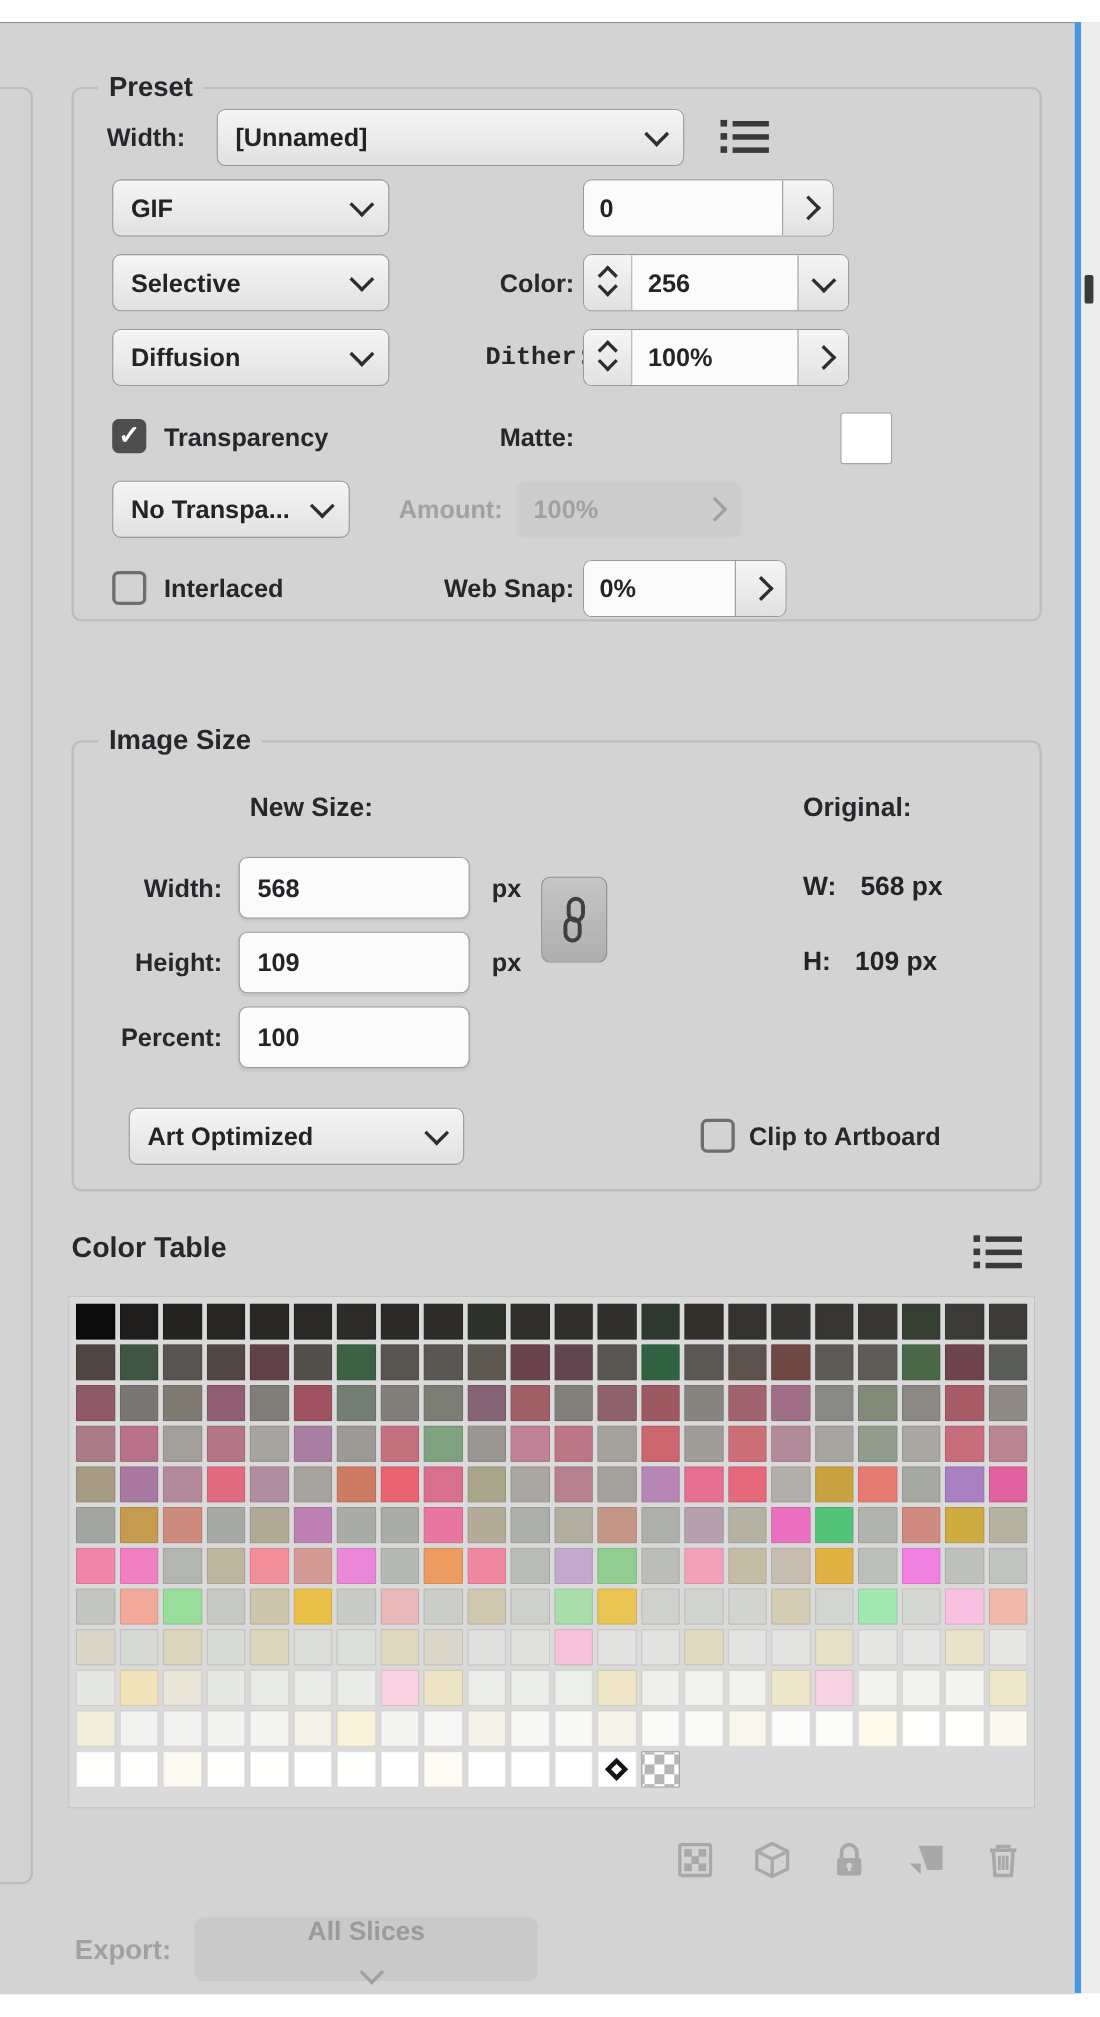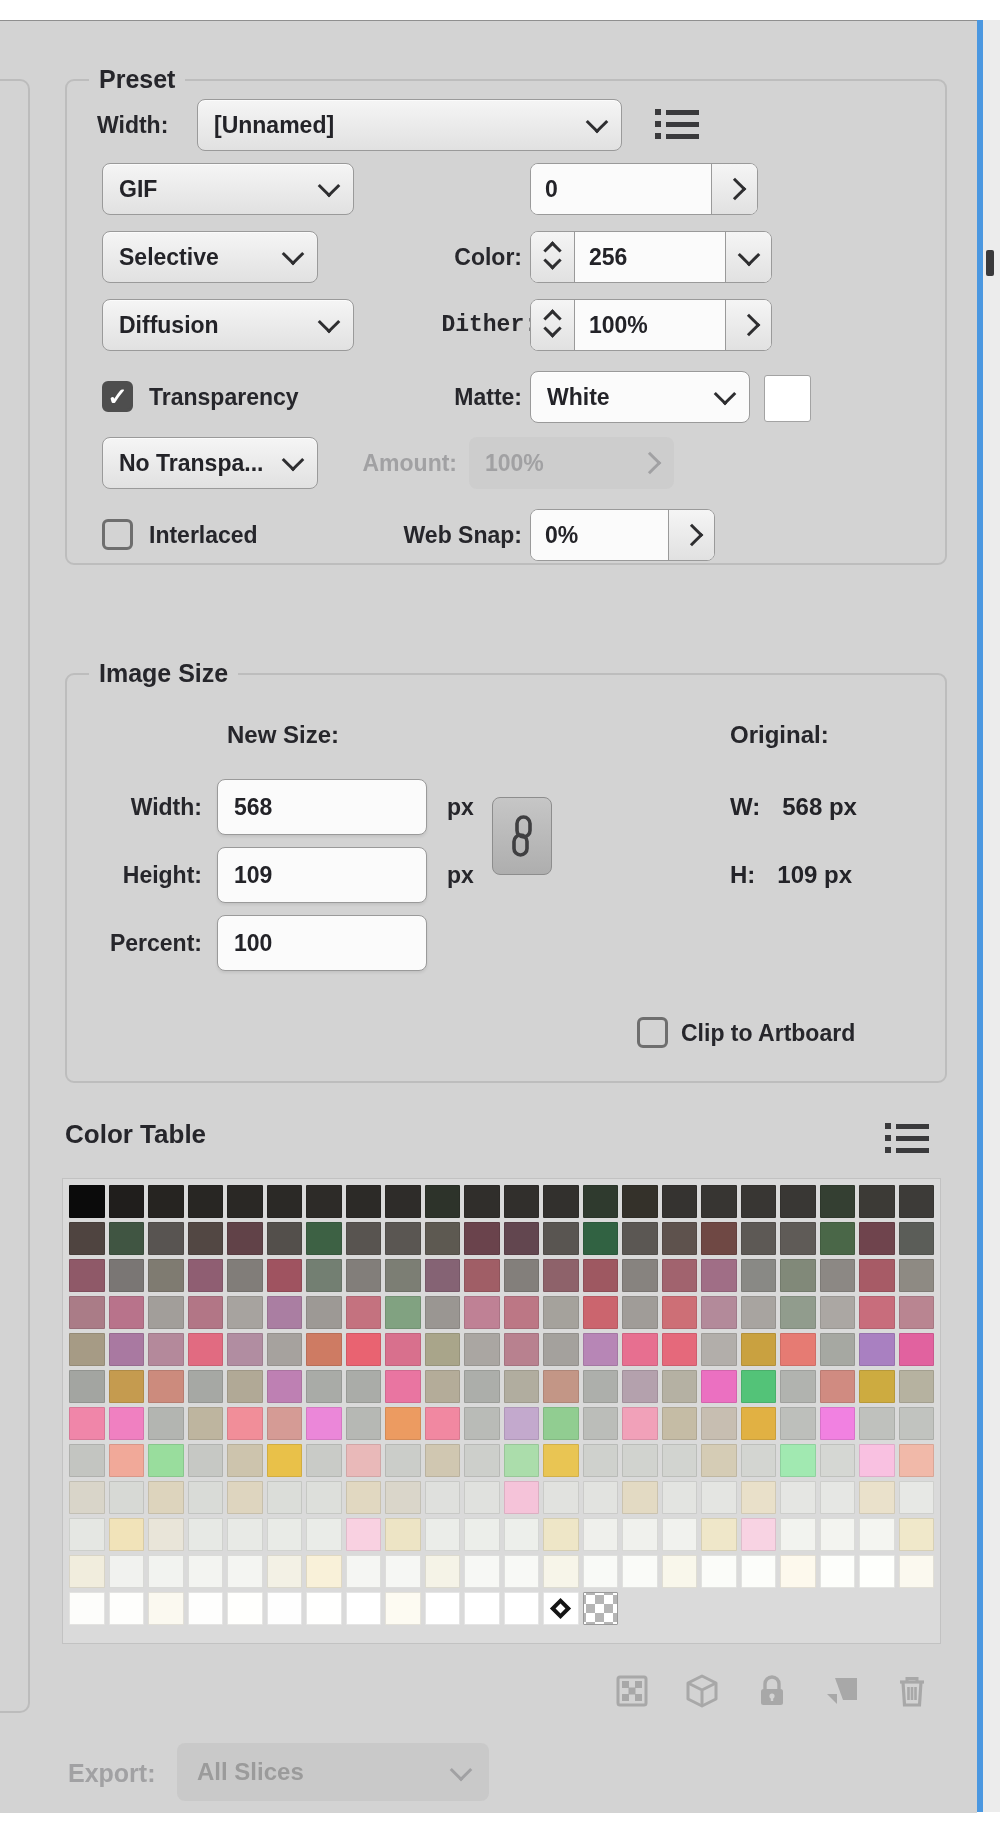--- a/index.html
+++ b/index.html
@@ -84,21 +84,21 @@
       background-size:18px 18px;background-position:2px 2px;}
   .sw.diamond{background:#fff;display:flex;align-items:center;justify-content:center;}
   .sw.diamond .dia{width:7px;height:7px;border:4px solid #141414;background:#fff;transform:rotate(45deg);}
 
   .action-icons{position:absolute;left:612px;top:1648px;width:320px;height:44px;display:flex;
                 justify-content:space-between;align-items:center;}
   .aicon{width:40px;height:40px;display:flex;align-items:center;justify-content:center;}
 
   .export-dd{position:absolute;left:177px;top:1722px;width:312px;height:58px;background:#c9c9c9;
              border-radius:8px;display:flex;align-items:center;padding:0 20px;box-sizing:border-box;
-             font-size:24px;font-weight:bold;color:#9b9b9b;}
+             font-size:24px;font-weight:bold;color:#9b9b9b;flex-direction:column;}
   .export-dd .txt{flex:1;}
 </style>
 </head>
 <body>
 
 <div class="screen">
   <div class="panel">
     <div class="left-stub"></div>
 
     <div class="fs" style="left:65px;top:58px;width:878px;height:482px;">
@@ -128,21 +128,21 @@
         <span class="txt">GIF</span>
         <span class="chev"></span>
       </div>
       <div class="group" style="left:463px;top:82px;width:228px;">
         <span class="seg field" style="flex:1;">0</span>
         <span class="seg btn" style="width:46px;">
             <span class="chev r"></span>
           </span>
       </div>
 
-      <div class="dd" style="left:35px;top:150px;width:216px;">
+      <div class="dd" style="left:35px;top:150px;width:252px;">
         <span class="txt">Selective</span>
         <span class="chev"></span>
       </div>
       <span class="lbl right" style="left:285px;top:150px;width:170px;">Color:</span>
       <div class="group" style="left:463px;top:150px;width:242px;">
         <span class="seg stepper" style="width:44px;">
           <span class="chev u"></span>
           <span class="chev d"></span>
         </span>
         <span class="seg field" style="flex:1;">256</span>
@@ -163,24 +163,20 @@
         </span>
         <span class="seg field" style="flex:1;">100%</span>
         <span class="seg btn" style="width:46px;">
             <span class="chev r"></span>
           </span>
       </div>
 
       <span class="cb checked" style="left:35px;top:300px;">✓</span>
       <span class="lbl right" style="left:285px;top:290px;width:170px;">Matte:</span>
       <span class="lbl" style="left:82px;top:290px;">Transparency</span>
-      <div class="dd combo" style="left:463px;top:290px;width:220px;">
-        <span class="txt">White</span>
-        <span class="chev"></span>
-      </div>
       <div class="swatch-box" style="left:697px;top:294px;"></div>
 
       <div class="dd" style="left:35px;top:356px;width:216px;">
         <span class="txt">No Transpa...</span>
         <span class="chev"></span>
       </div>
       <span class="lbl right dis" style="left:230px;top:356px;width:160px;">Amount:</span>
       <div class="flatfield" style="left:402px;top:356px;width:205px;">
         <span style="flex:1;">100%</span>
         <span class="chev r gray"></span>
@@ -224,20 +220,24 @@
       <span class="lbl" style="left:380px;top:172px;line-height:56px;">px</span>
 
       <div class="orig-line" style="left:663px;top:186px;">
         <span>H:</span>
         <span>109 px</span>
       </div>
 
       <span class="lbl right" style="left:0;top:240px;width:135px;line-height:56px;">Percent:</span>
       <div class="whfield" style="left:150px;top:240px;">100</div>
 
+      <div class="dd" style="left:50px;top:332px;width:305px;">
+        <span class="txt">Art Optimized</span>
+        <span class="chev"></span>
+      </div>
       <span class="cb" style="left:570px;top:342px;"></span>
       <span class="lbl" style="left:614px;top:332px;">Clip to Artboard</span>
     </div>
 
     <span class="ct-title" style="left:65px;top:1098px;">Color Table</span>
     <div class="menu-icon" style="left:885px;top:1100px;">
       <span class="row">
           <span class="b"></span>
           <span class="l"></span>
         </span>

